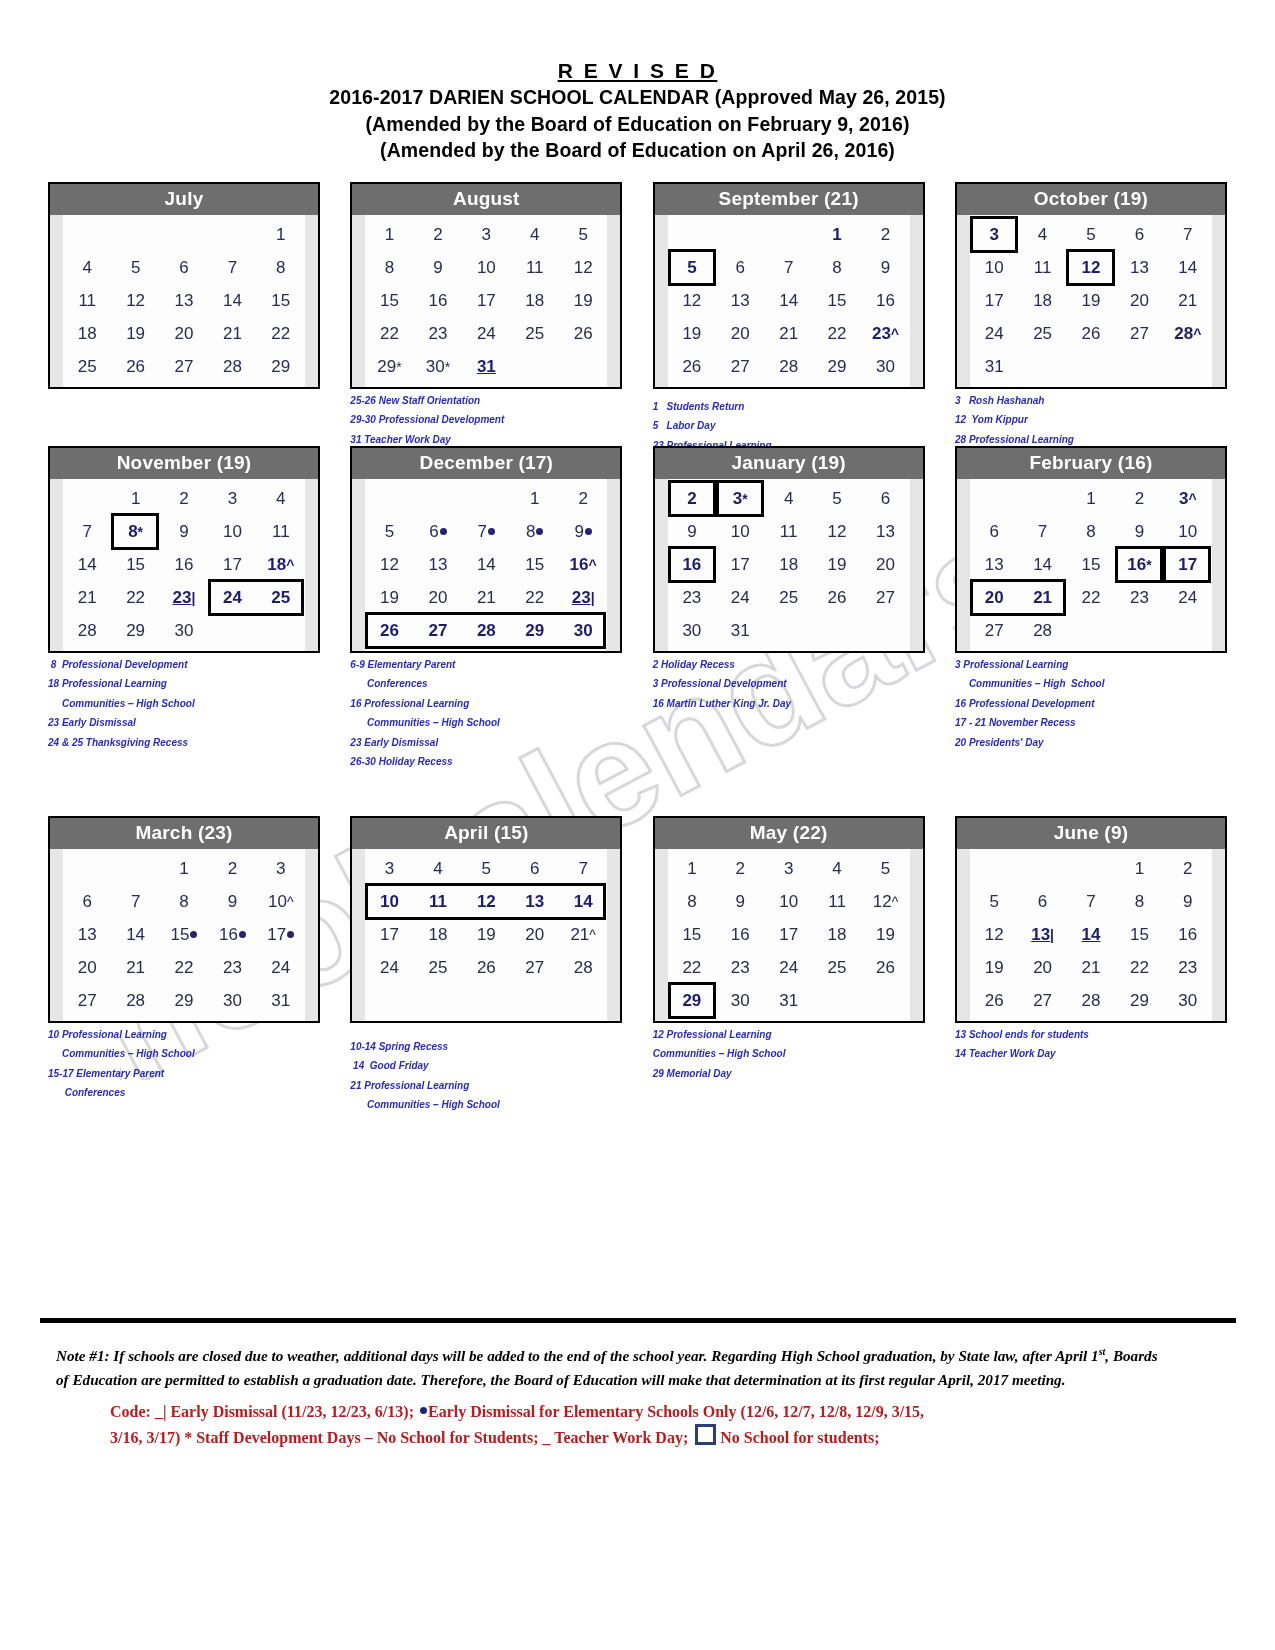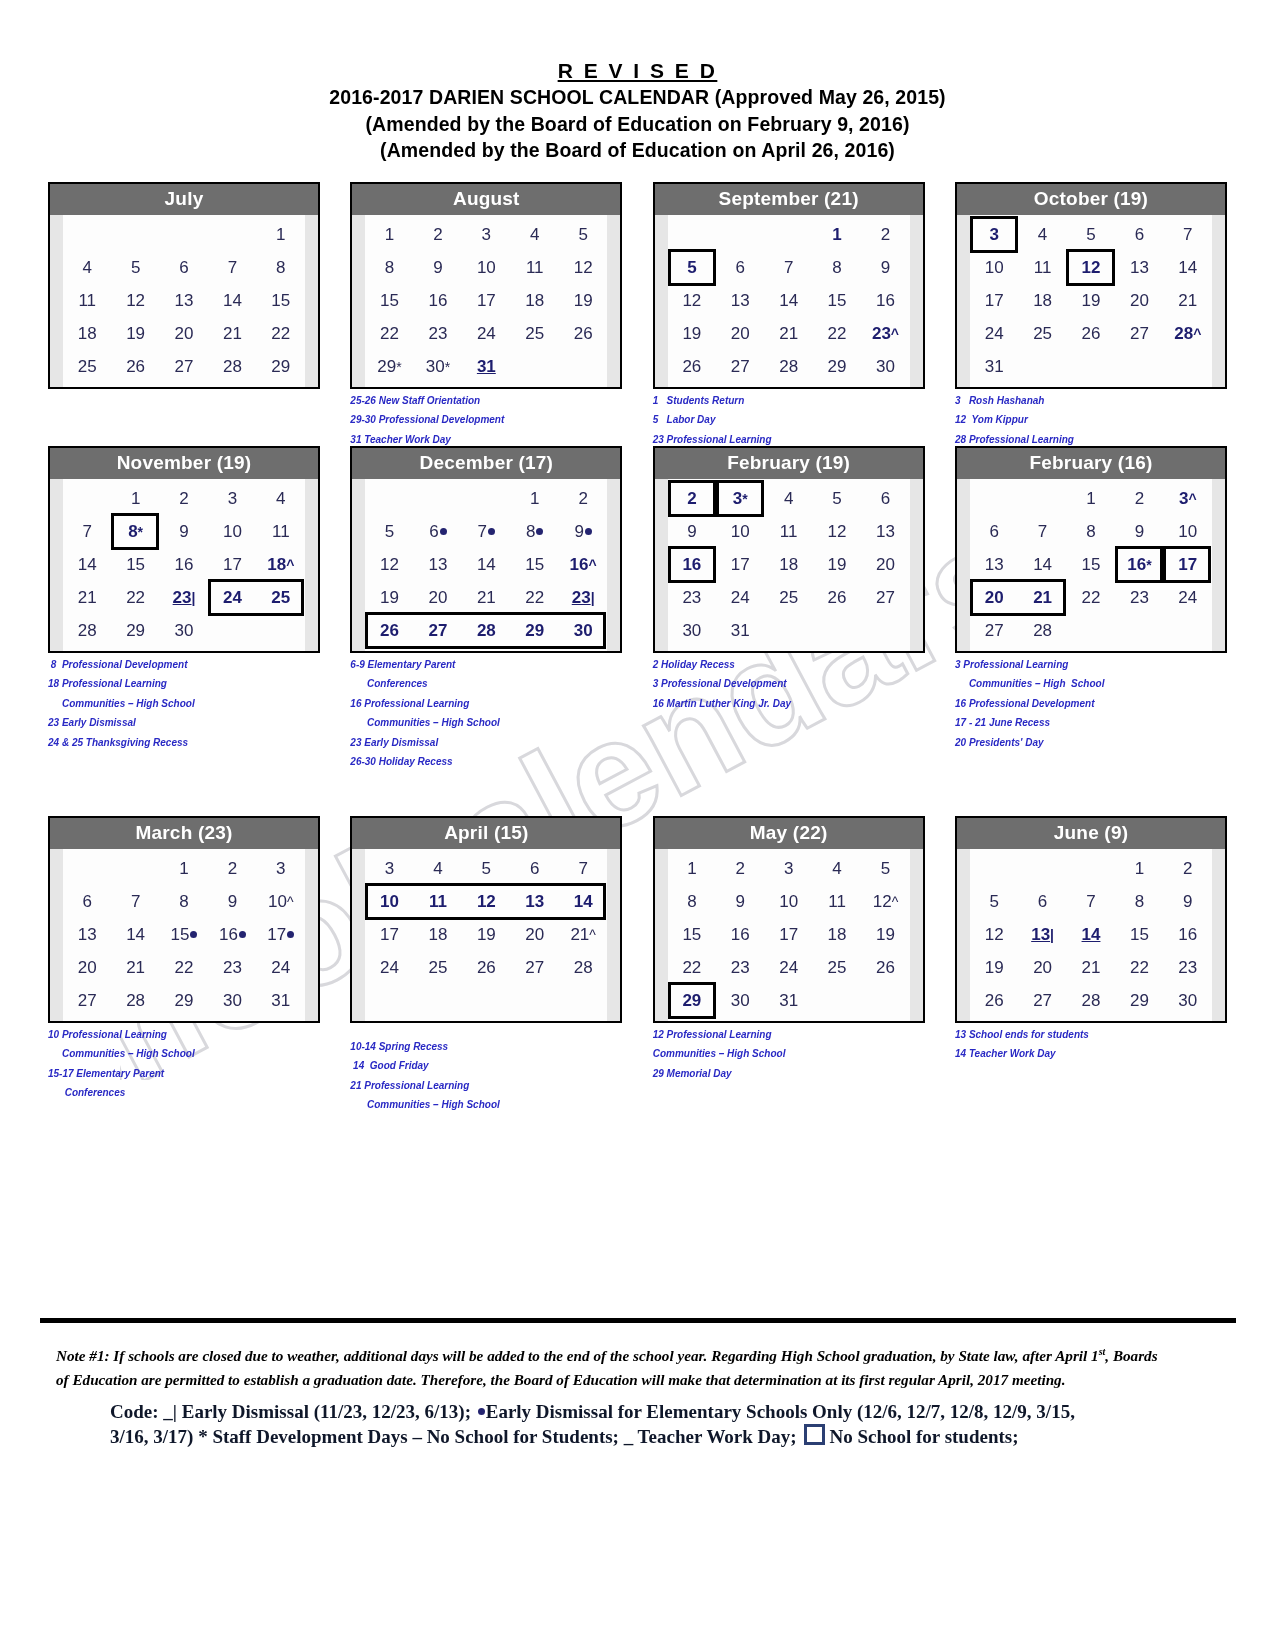--- a/index.html
+++ b/index.html
@@ -173,24 +173,24 @@
   #note1 {
     margin: 0 56px 0 56px;
     font-size: 15.2px;
     font-style: italic;
     font-weight: bold;
     line-height: 24px;
     color: #000;
   }
   #code-block {
     margin: 7px 56px 0 110px;
-    font-size: 19px;
+    font-size: 16px;
     font-weight: bold;
     line-height: 25px;
-    color: #0f172a;
+    color: #b91c1c;
   }
   #code-block .code-sq {
     display: inline-block;
     width: 15px;
     height: 15px;
     border: 3px solid #2b3f73;
     vertical-align: -2px;
     margin: 0 4px 0 3px;
   }
   #code-block .code-dot {
@@ -350,21 +350,21 @@
                 <div class="day">26</div>
                 <div class="day">27</div>
                 <div class="day">28</div>
                 <div class="day">29</div>
                 <div class="day">30</div>
               </div>
               <div class="daybox" style="left: 0px; width: 48.2px; top: 34px; height: 37px;"></div>
             </div>
           </div>
         </div>
-        <div class="legend" style="margin-top: 4px;">1   Students Return</div>
+        <div class="legend" style="margin-top: 10px;">1   Students Return</div>
         <div class="legend">5   Labor Day</div>
         <div class="legend">23 Professional Learning</div>
         <div class="legend">     Communities – High School</div>
       </div>
       <div class="month-cell">
         <div class="month-box">
           <div class="month-title">October (19)</div>
           <div class="weeks">
             <div class="weeks-inner" style="position: relative;">
               <div class="week">
@@ -511,21 +511,21 @@
         </div>
         <div class="legend" style="margin-top: 4px;">6-9 Elementary Parent</div>
         <div class="legend">      Conferences</div>
         <div class="legend">16 Professional Learning</div>
         <div class="legend">      Communities – High School</div>
         <div class="legend">23 Early Dismissal</div>
         <div class="legend">26-30 Holiday Recess</div>
       </div>
       <div class="month-cell">
         <div class="month-box">
-          <div class="month-title">February (19)</div>
+          <div class="month-title">January (19)</div>
           <div class="weeks">
             <div class="weeks-inner" style="position: relative;">
               <div class="week">
                 <div class="day b">2</div>
                 <div class="day b"><span>3</span><span class="sup">*</span></div>
                 <div class="day">4</div>
                 <div class="day">5</div>
                 <div class="day">6</div>
               </div>
               <div class="week">
@@ -608,21 +608,21 @@
               </div>
               <div class="daybox" style="left: 144.6px; width: 48.2px; top: 67px; height: 37px;"></div>
               <div class="daybox" style="left: 192.8px; width: 48.2px; top: 67px; height: 37px;"></div>
               <div class="daybox" style="left: 0px; width: 96.4px; top: 100px; height: 37px;"></div>
             </div>
           </div>
         </div>
         <div class="legend" style="margin-top: 4px;">3 Professional Learning</div>
         <div class="legend">     Communities – High  School</div>
         <div class="legend">16 Professional Development</div>
-        <div class="legend">17 - 21 June Recess</div>
+        <div class="legend">17 - 21 November Recess</div>
         <div class="legend">20 Presidents' Day</div>
       </div>
     </div>
   <div class="cal-row r3">
       <div class="month-cell">
         <div class="month-box">
           <div class="month-title">March (23)</div>
           <div class="weeks">
             <div class="weeks-inner" style="position: relative;">
               <div class="week">

